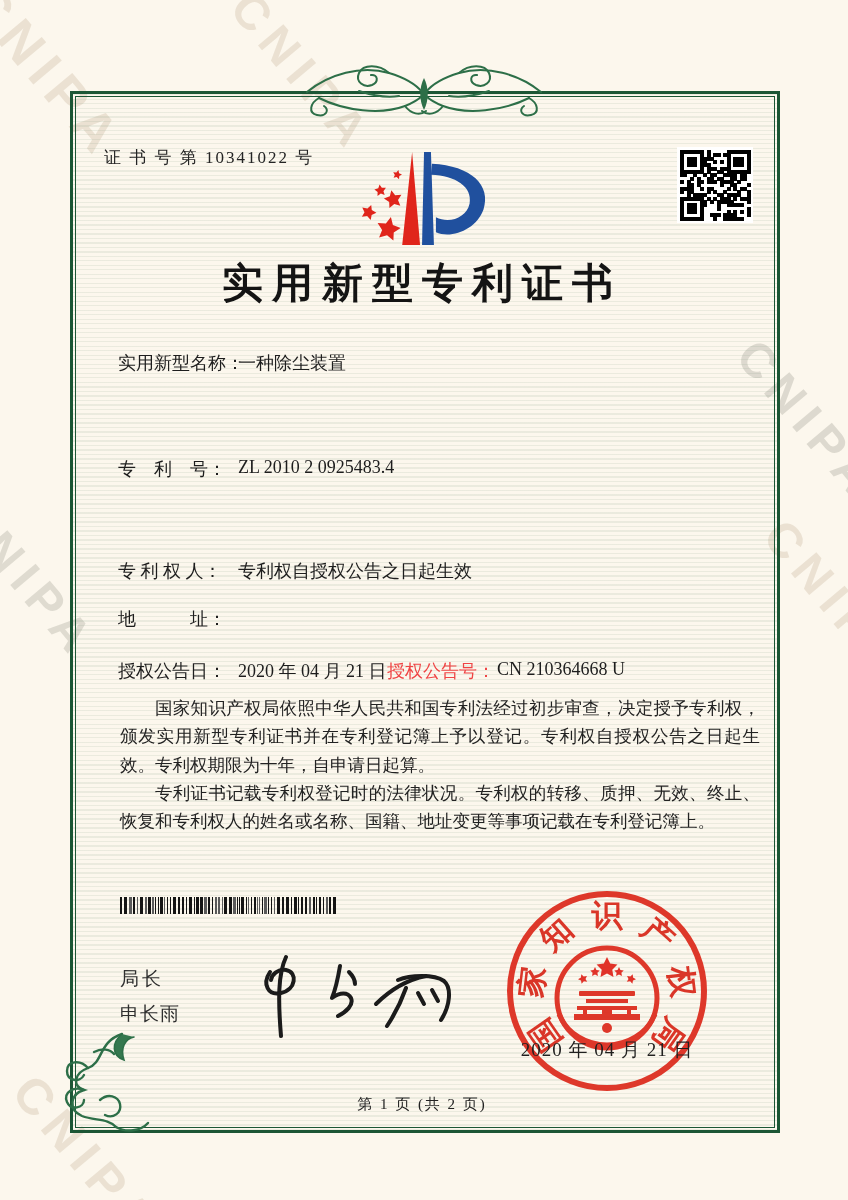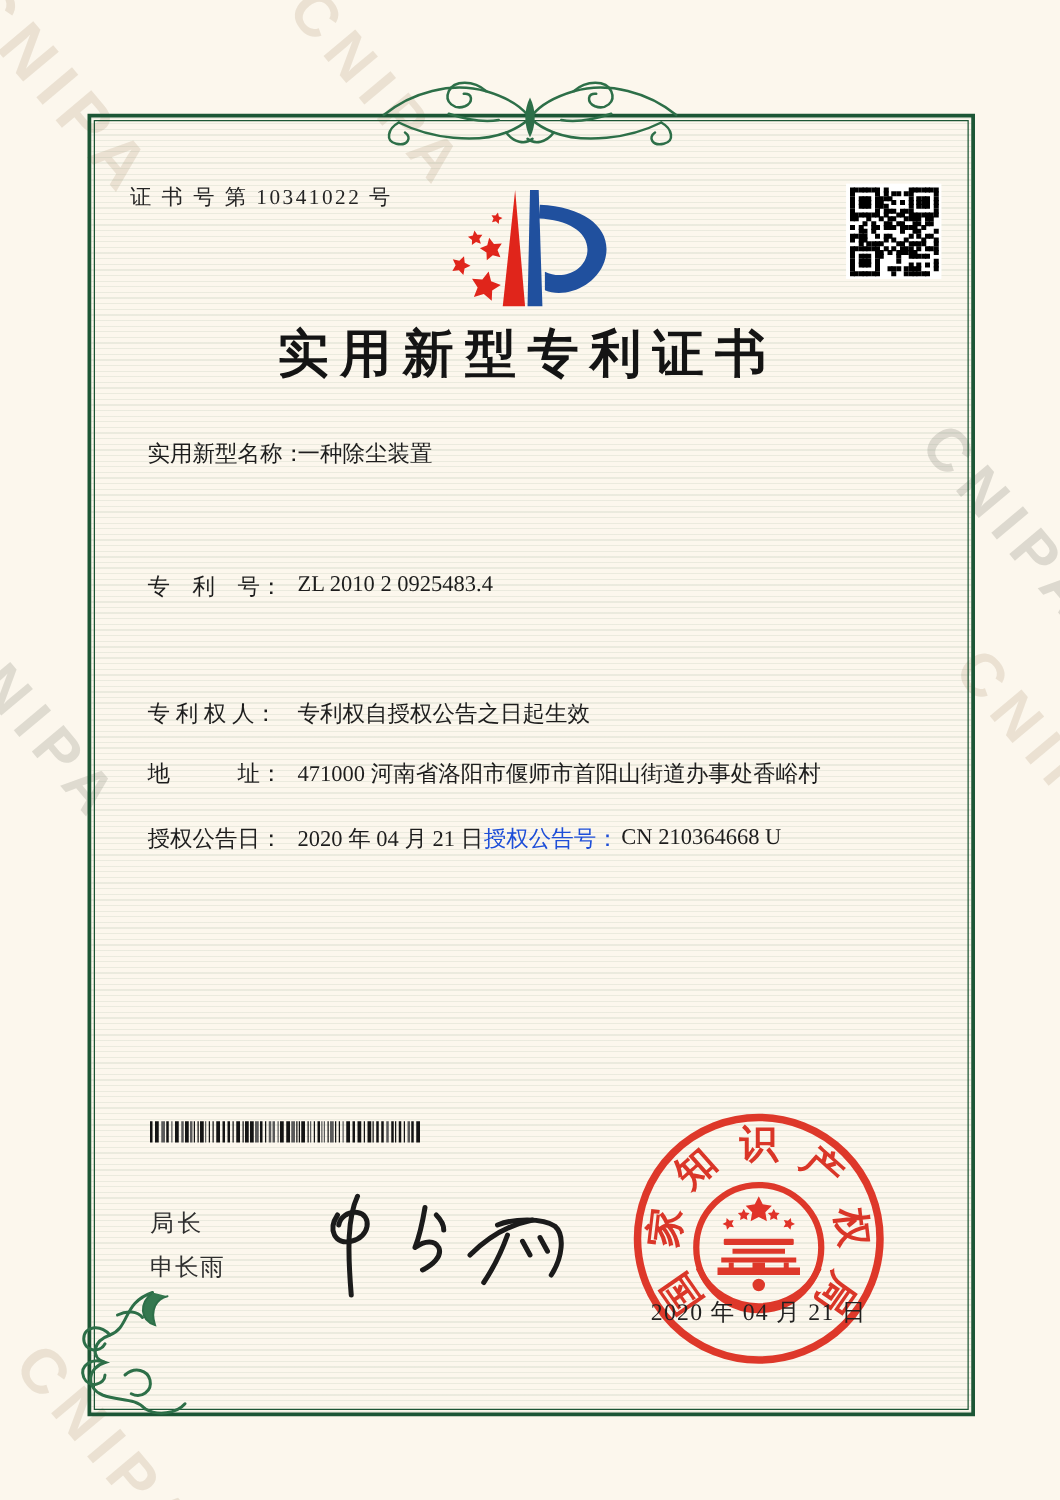--- a/index.html
+++ b/index.html
@@ -48,21 +48,21 @@
   }
   .qr-cell{position:absolute;background:#000;}
   .title{
     position:absolute;left:70px;top:256px;width:704px;text-align:center;
     font-size:41px;font-weight:bold;letter-spacing:9px;color:#141414;z-index:4;
   }
   
   .row{position:absolute;left:0;width:848px;height:28px;z-index:4;font-size:18px;}
   .flabel{position:absolute;left:118px;white-space:pre;color:#1d1d1d;}
   .fvalue{position:absolute;left:238px;white-space:pre;color:#1d1d1d;}
-  .flabel2{position:absolute;left:387px;white-space:pre;color:#1d4ed8;font-family:Liberation Serif, serif;}
+  .flabel2{position:absolute;left:387px;white-space:pre;color:#ef4444;font-family:Liberation Serif, serif;}
   .fvalue2{position:absolute;left:497px;white-space:pre;color:#1d1d1d;}
   .r0{top:351px;}.r1{top:404px;}.r2{top:457px;}
   .r3{top:507px;}.r4{top:559px;}.r5{top:607px;}.r6{top:659px;}
   
   .body-text{
     position:absolute;left:120px;top:694px;width:640px;z-index:4;
     font-size:17.5px;line-height:1.62;text-align:justify;color:#222;
   }
   .body-text p{margin:0;text-indent:2em;}
   
@@ -409,29 +409,32 @@
   <div class="row r2">
     <span class="flabel">专　利　号：</span>
     <span class="fvalue">ZL 2010 2 0925483.4</span>
   </div>
   <div class="row r4">
     <span class="flabel">专 利 权 人：</span>
     <span class="fvalue">专利权自授权公告之日起生效</span>
   </div>
   <div class="row r5">
     <span class="flabel">地　　　址：</span>
-    <span class="fvalue">471000 河南省洛阳市偃师市首阳山街道办事处香峪村</span>
   </div>
   <div class="row r6">
     <span class="flabel">授权公告日：</span>
     <span class="fvalue">2020 年 04 月 21 日</span>
     <span class="flabel2">授权公告号：</span>
     <span class="fvalue2">CN 210364668 U</span>
   </div>
 
+  <div class="body-text">
+    <p>国家知识产权局依照中华人民共和国专利法经过初步审查，决定授予专利权，颁发实用新型专利证书并在专利登记簿上予以登记。专利权自授权公告之日起生效。专利权期限为十年，自申请日起算。</p>
+    <p>专利证书记载专利权登记时的法律状况。专利权的转移、质押、无效、终止、恢复和专利权人的姓名或名称、国籍、地址变更等事项记载在专利登记簿上。</p>
+  </div>
 
   <div class="barcode">
       <div class="bar" style="left: 0px; width: 2px;"></div>
       <div class="bar" style="left: 4px; width: 3px;"></div>
       <div class="bar" style="left: 9px; width: 3px; background: rgb(90, 90, 90);"></div>
       <div class="bar" style="left: 13px; width: 2px;"></div>
       <div class="bar" style="left: 17px; width: 1px; background: rgb(90, 90, 90);"></div>
       <div class="bar" style="left: 20px; width: 3px;"></div>
       <div class="bar" style="left: 25px; width: 2px; background: rgb(90, 90, 90);"></div>
       <div class="bar" style="left: 28px; width: 3px;"></div>
@@ -536,15 +539,16 @@
           <rect x="-24" y="12" width="4" height="5"></rect>
           <rect x="-5" y="12" width="10" height="5"></rect>
           <rect x="20" y="12" width="4" height="5"></rect>
           <circle cx="0" cy="30" r="5"></circle>
         </g>
       </g>
     </svg>
     <div class="seal-date">2020 年 04 月 21 日</div>
   </div>
 
+  <div class="page-info">第 1 页 (共 2 页)</div>
 
 
 </div>
 
 </body></html>

